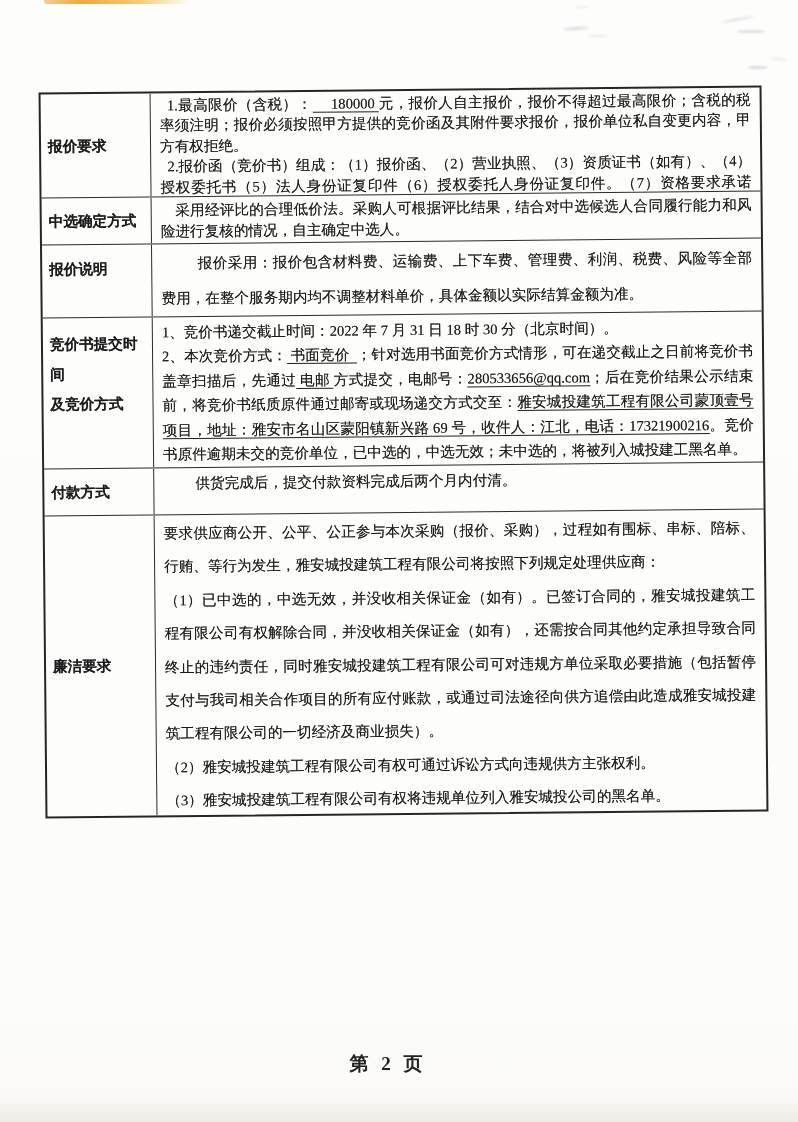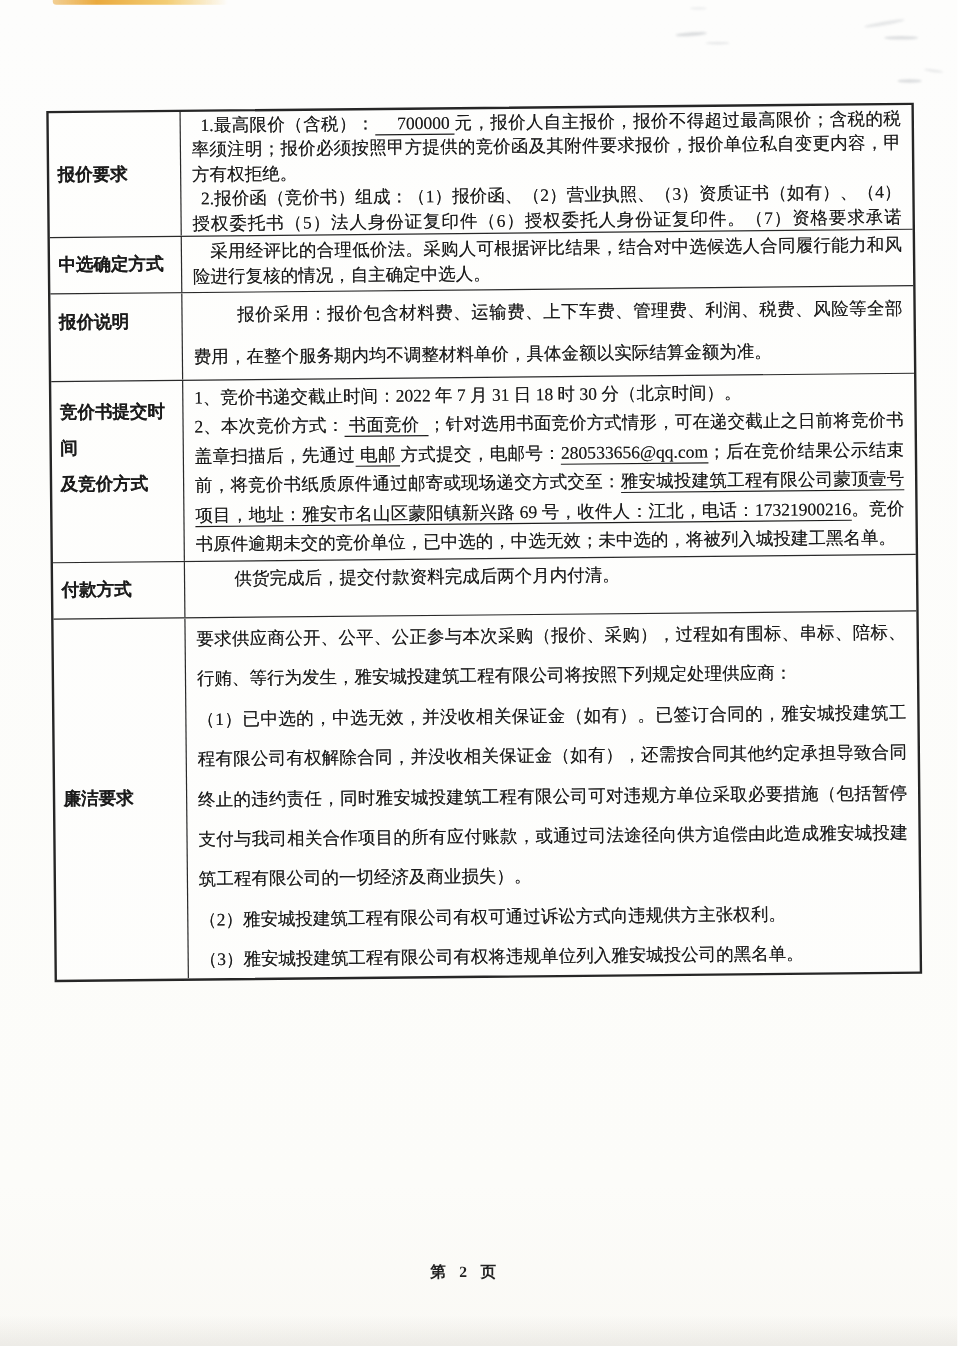--- a/index.html
+++ b/index.html
@@ -68,41 +68,41 @@
   .row-quote-notes .cell-content{line-height:35px;padding-top:2px;}
   .row-quote-notes .cell-label{align-items:flex-start;padding-top:13px;}
   .row-bid-submission .cell-content{line-height:24.4px;padding-top:3px;}
   .row-bid-submission .cell-label{align-items:flex-start;padding-top:11px;line-height:30px;}
   .row-payment-terms .cell-content{line-height:21px;padding-top:5px;}
   .row-integrity-requirements .cell-content{line-height:33.4px;padding-top:2px;}
   
   .page-footer{
     position:absolute;top:1051px;left:0;width:798px;
     text-align:center;text-indent:-22px;
-    font-size:13px;font-weight:700;letter-spacing:4px;color:#222;
+    font-size:19px;font-weight:700;letter-spacing:4px;color:#222;
   }
 </style>
 </head>
 <body>
 
 <div class="page">
   <div class="artifact-tab"></div>
   <div class="smudge s1"></div>
   <div class="smudge s2"></div>
   <div class="smudge s3"></div>
   <div class="smudge s4"></div>
   <div class="smudge s5"></div>
   <div class="smudge s6"></div>
   <div class="smudge s7"></div>
 
   <div class="doc-table">
       <div class="trow row-quote-requirements">
         <div class="cell-label">报价要求</div>
         <div class="cell-content">
-          <p class="para" style="text-indent: 0.5em;"><span>1.最高限价（含税）：</span><span class="u">　 700000 </span><span>元，报价人自主报价，报价不得超过最高限价；含税的税率须注明；报价必须按照甲方提供的竞价函及其附件要求报价，报价单位私自变更内容，甲方有权拒绝。</span></p>
+          <p class="para" style="text-indent: 0.5em;"><span>1.最高限价（含税）：</span><span class="u">　 180000 </span><span>元，报价人自主报价，报价不得超过最高限价；含税的税率须注明；报价必须按照甲方提供的竞价函及其附件要求报价，报价单位私自变更内容，甲方有权拒绝。</span></p>
           <p class="para" style="text-indent: 0.5em;"><span>2.报价函（竞价书）组成：（1）报价函、（2）营业执照、（3）资质证书（如有）、（4）授权委托书（5）法人身份证复印件（6）授权委托人身份证复印件。（7）资格要求承诺函。上述组成附件均需盖章，并胶装或订书机装订成册，不得散页递交。</span></p>
         </div>
       </div>
       <div class="trow row-selection-method">
         <div class="cell-label">中选确定方式</div>
         <div class="cell-content">
           <p class="para" style="text-indent: 1em;"><span>采用经评比的合理低价法。采购人可根据评比结果，结合对中选候选人合同履行能力和风险进行复核的情况，自主确定中选人。</span></p>
         </div>
       </div>
       <div class="trow row-quote-notes">

